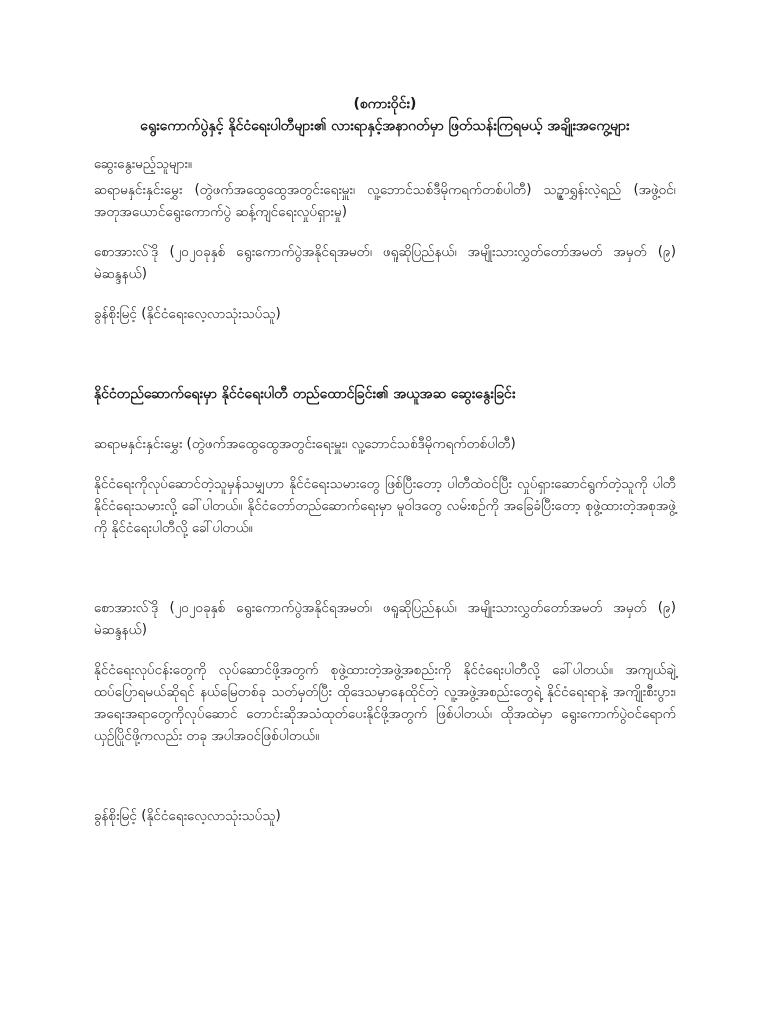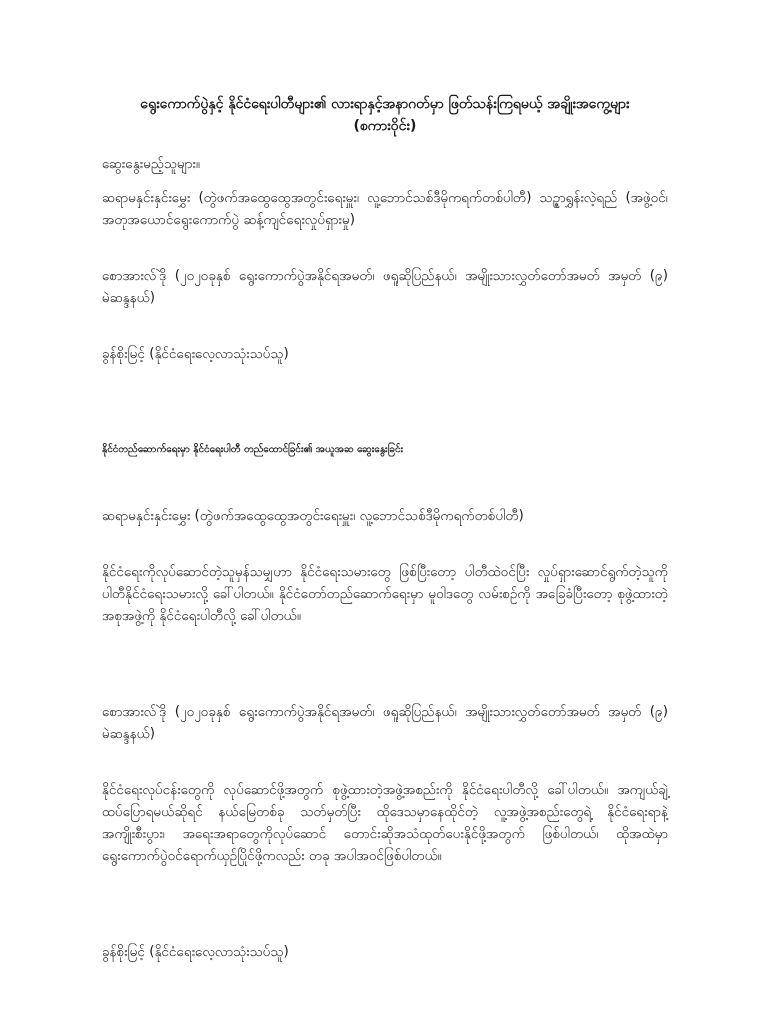--- a/index.html
+++ b/index.html
@@ -31,39 +31,39 @@
     }
     .title {
       text-align: center;
       font-weight: bold;
       font-size: 14px;
       line-height: 22px;
       margin: 0 0 16px 0;
     }
     .title span { display: block; }
     p {
-      margin: 12px;
+      margin: 4px;
       text-align: justify;
     }
     .gap-sm { height: 10px; }
     .gap-lg { height: 50px; }
     .section-heading {
       font-weight: bold;
-      font-size: 10px;
+      font-size: 14px;
     }
   </style>
 </head>
 <body>
 
 <div class="page">
   <div class="content">
 
     <div class="title">
+      <span>(စကားဝိုင်း)</span>
       <span>ရွေးကောက်ပွဲနှင့် နိုင်ငံရေးပါတီများ၏ လားရာနှင့်အနာဂတ်မှာ ဖြတ်သန်းကြရမယ့် အချိုးအကွေ့များ</span>
-      <span>(စကားဝိုင်း)</span>
     </div>
 
     <p>ဆွေးနွေးမည့်သူများ။</p>
     <p>ဆရာမနှင်းနှင်းမွှေး (တွဲဖက်အထွေထွေအတွင်းရေးမှူး၊ လူ့ဘောင်သစ်ဒီမိုကရက်တစ်ပါတီ) သဥ္ဇာရွှန်းလဲ့ရည် (အဖွဲ့ဝင်၊ အတုအယောင်ရွေးကောက်ပွဲ ဆန့်ကျင်ရေးလှုပ်ရှားမှု)</p>
     <div class="gap-sm"></div>
     <p>စောအားလ်ဒိုဲ (၂၀၂၀ခုနှစ် ရွေးကောက်ပွဲအနိုင်ရအမတ်၊ ဖရူဆိုပြည်နယ်၊ အမျိုးသားလွှတ်တော်အမတ် အမှတ် (၉) မဲဆန္ဒနယ်)</p>
     <div class="gap-sm"></div>
     <p>ခွန်စိုးမြင့် (နိုင်ငံရေးလေ့လာသုံးသပ်သူ)</p>
 
     <div class="gap-lg"></div>

